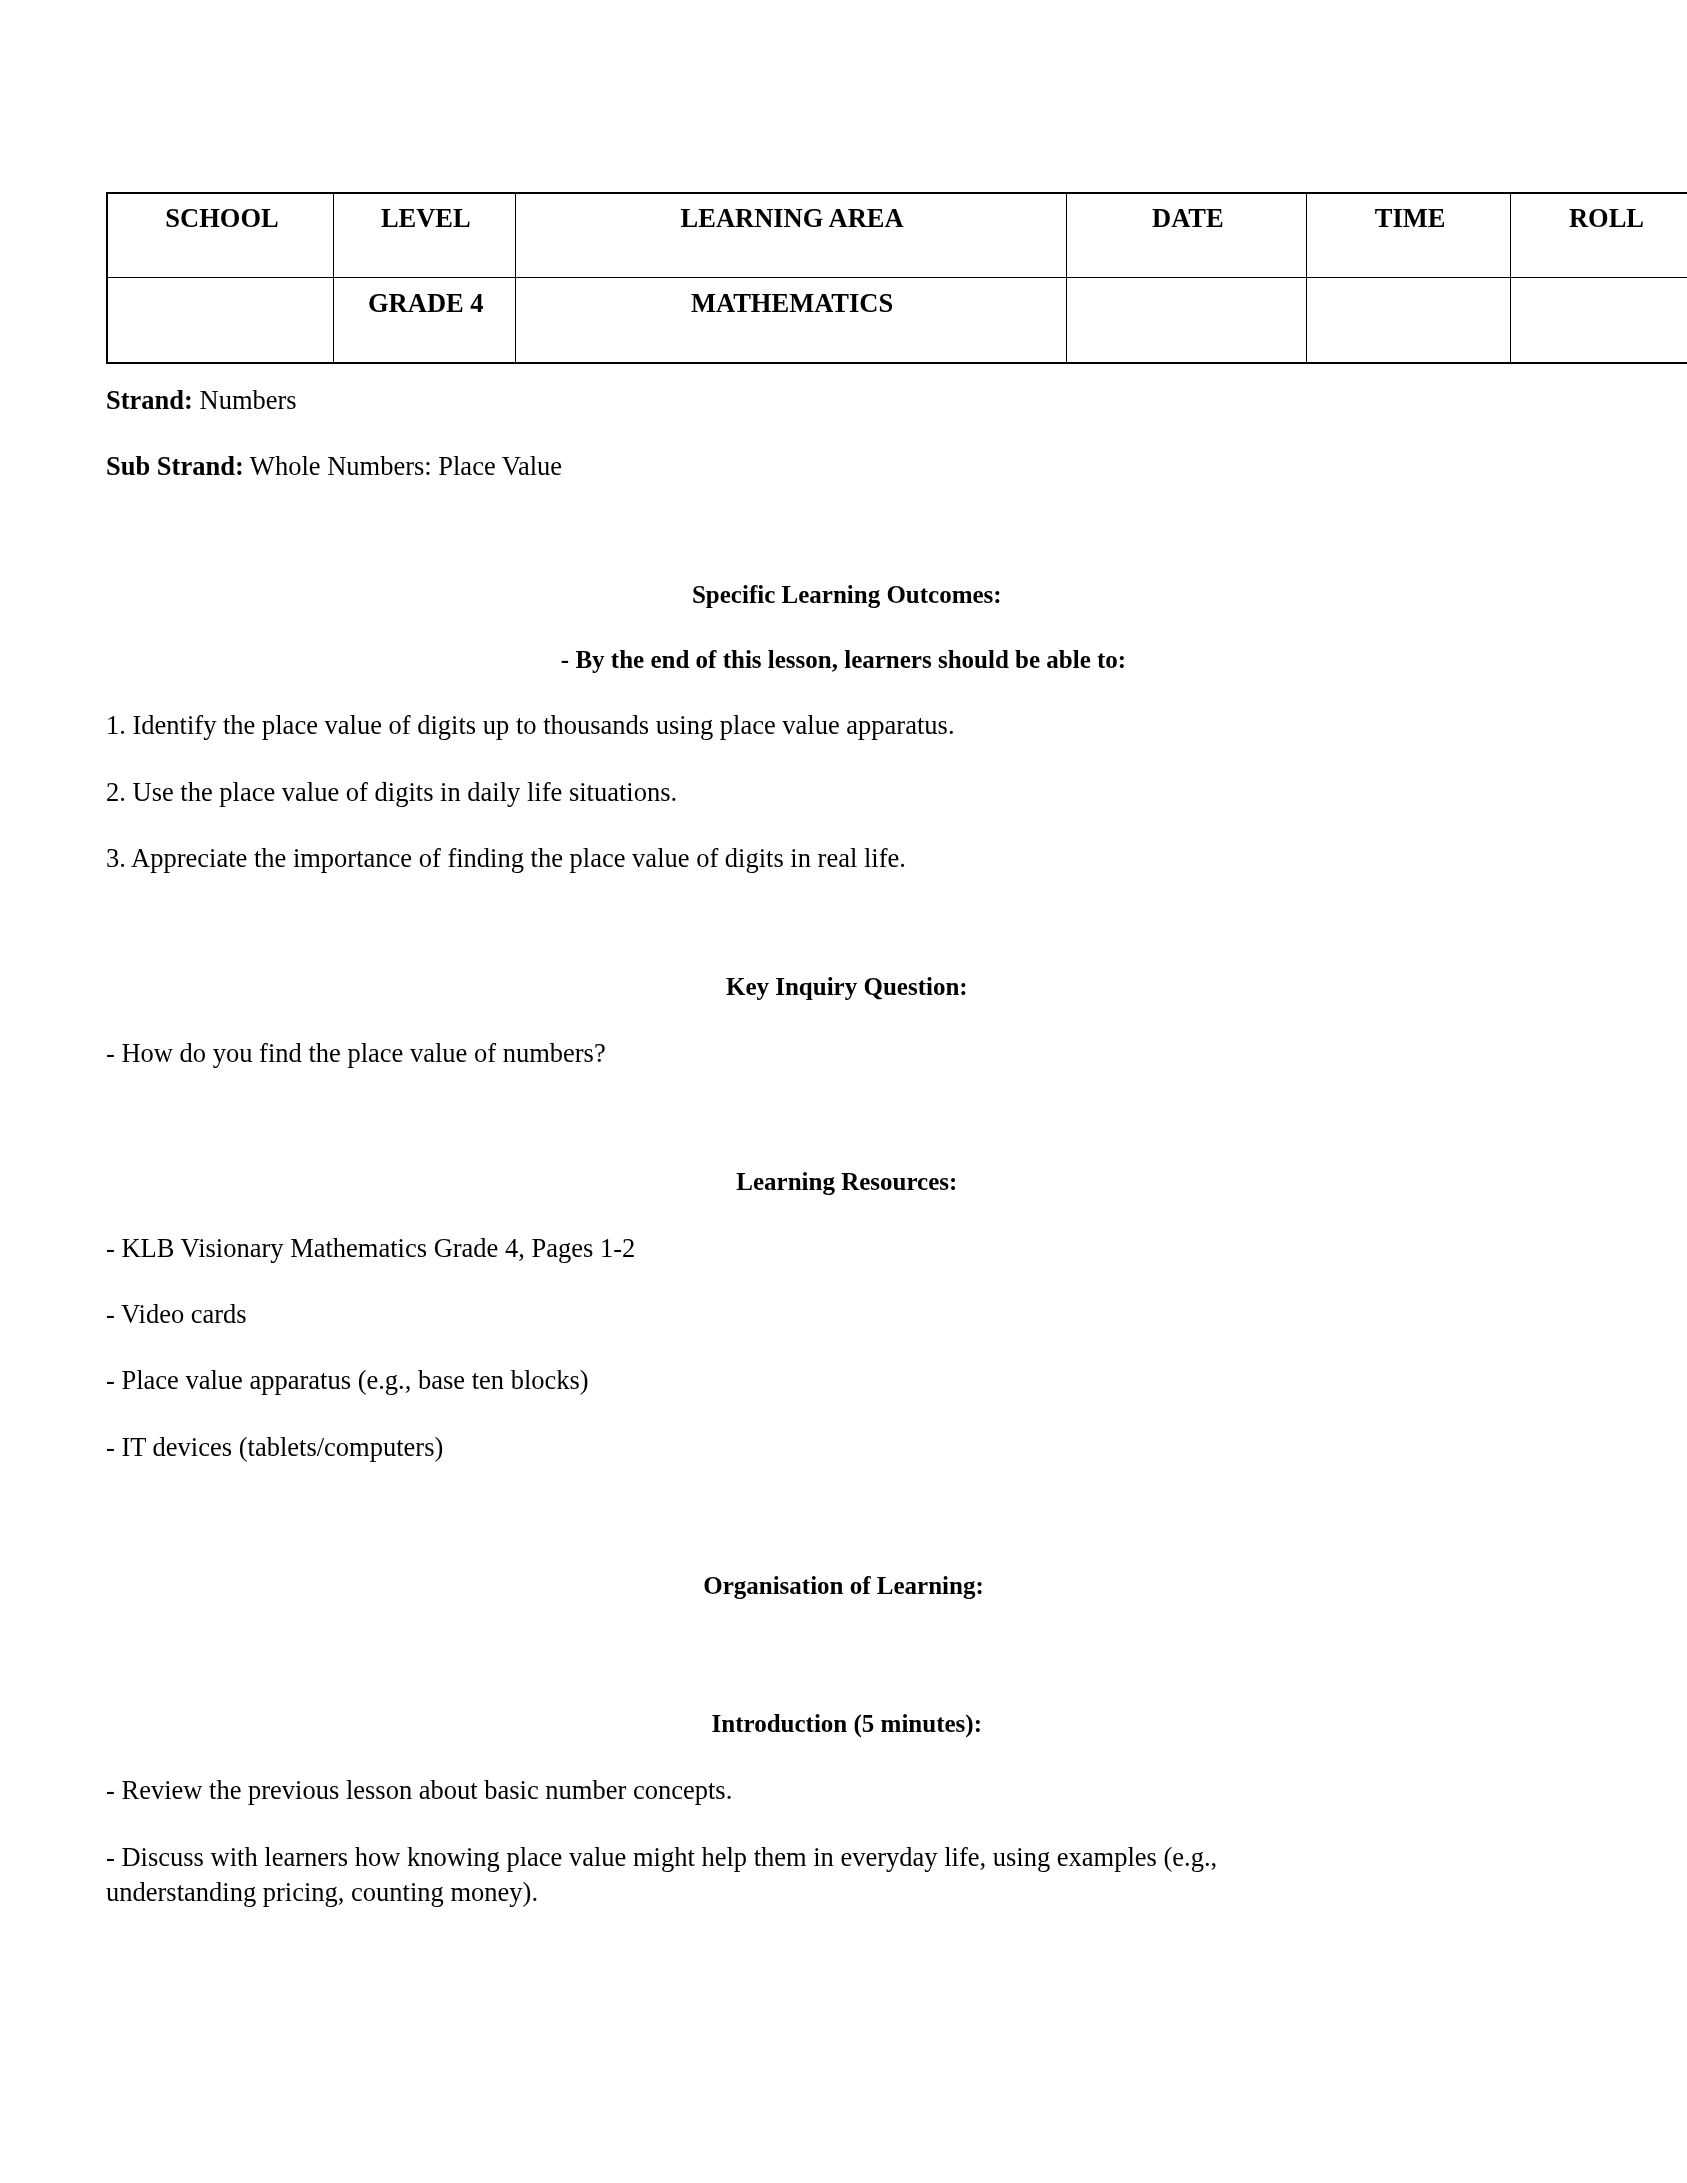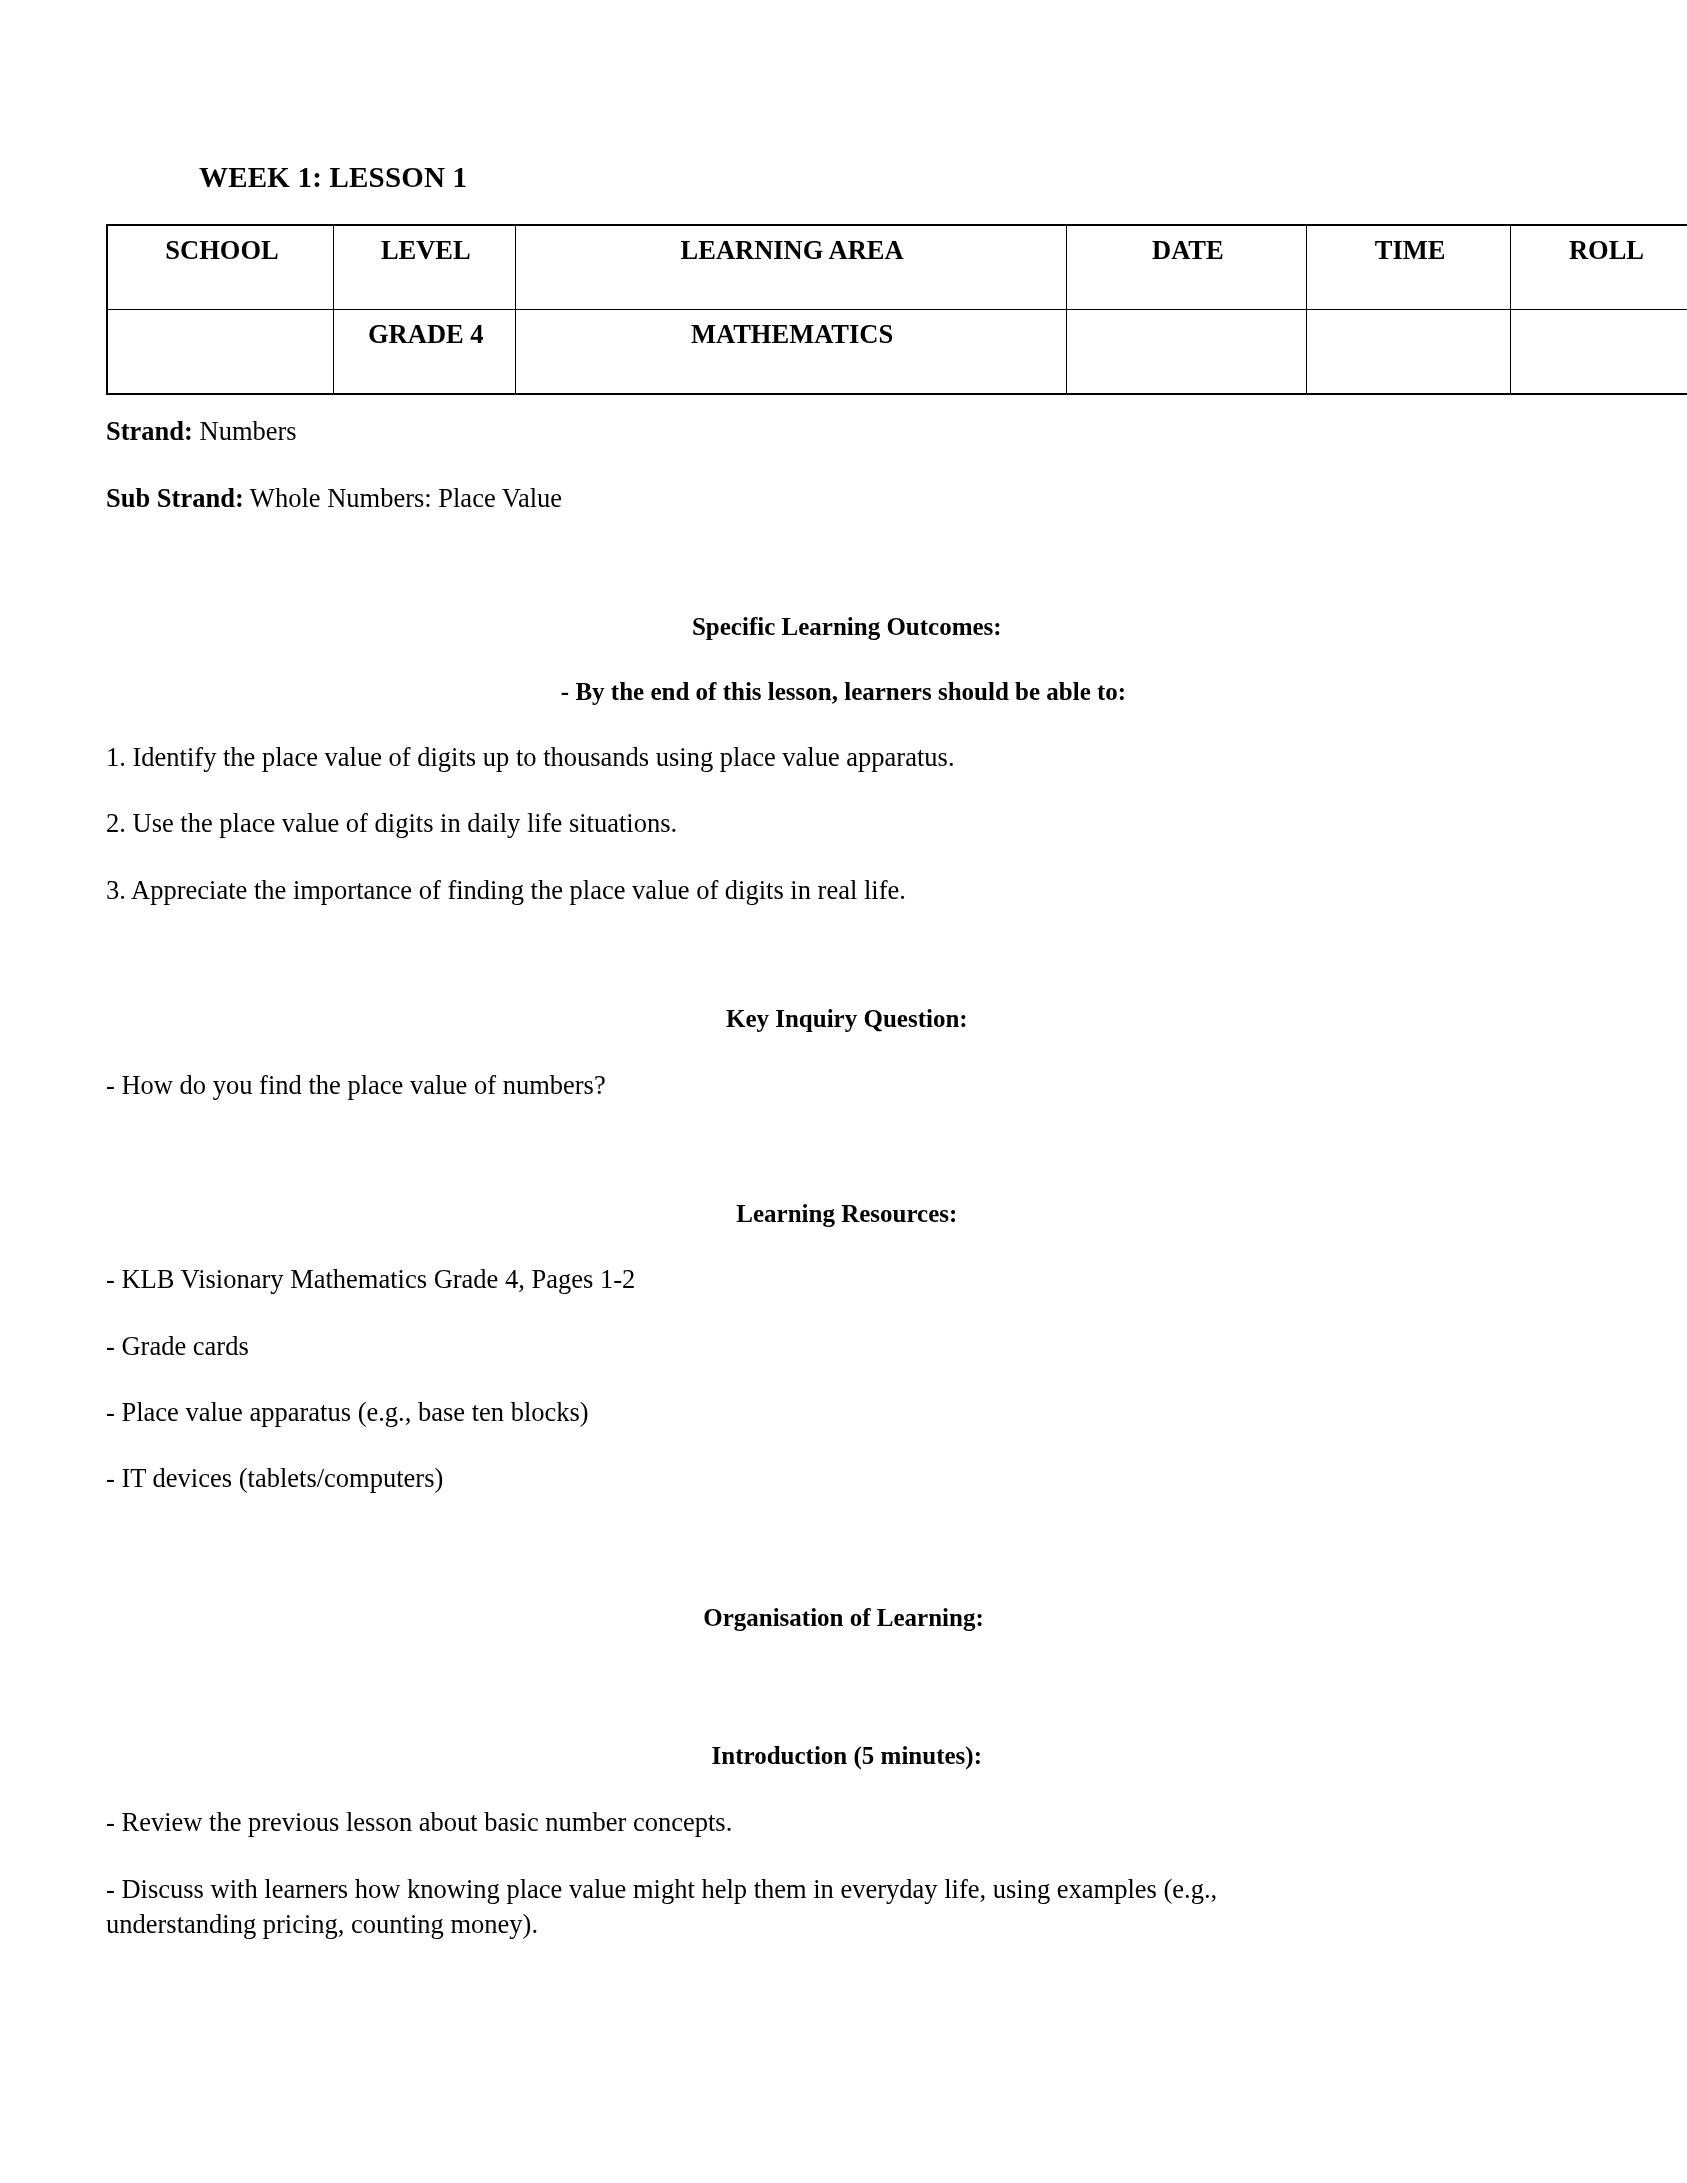--- a/index.html
+++ b/index.html
@@ -92,21 +92,20 @@
     margin: 0;
     max-width: 1244px;
   }
 </style>
 </head>
 <body>
 
 <div class="page">
   <div class="content">
 
-    <div class="doc-title">WEEK 1: LESSON 1</div>
 
     <table class="info-table">
       <tbody>
         <tr>
           <td class="col-school">SCHOOL</td>
           <td class="col-level">LEVEL</td>
           <td class="col-area">LEARNING AREA</td>
           <td class="col-date">DATE</td>
           <td class="col-time">TIME</td>
           <td class="col-roll">ROLL</td>
@@ -138,21 +137,21 @@
 
       <div class="gap-md"></div>
 
       <p class="heading indent">Key Inquiry Question:</p>
       <p class="line">- How do you find the place value of numbers?</p>
 
       <div class="gap-md"></div>
 
       <p class="heading indent">Learning Resources:</p>
       <p class="line">- KLB Visionary Mathematics Grade 4, Pages 1-2</p>
-      <p class="line">- Grade cards</p>
+      <p class="line">- Video cards</p>
       <p class="line">- Place value apparatus (e.g., base ten blocks)</p>
       <p class="line">- IT devices (tablets/computers)</p>
 
       <div class="gap-lg"></div>
 
       <p class="heading">Organisation of Learning:</p>
 
       <div class="gap-lg"></div>
 
       <p class="heading indent">Introduction (5 minutes):</p>

